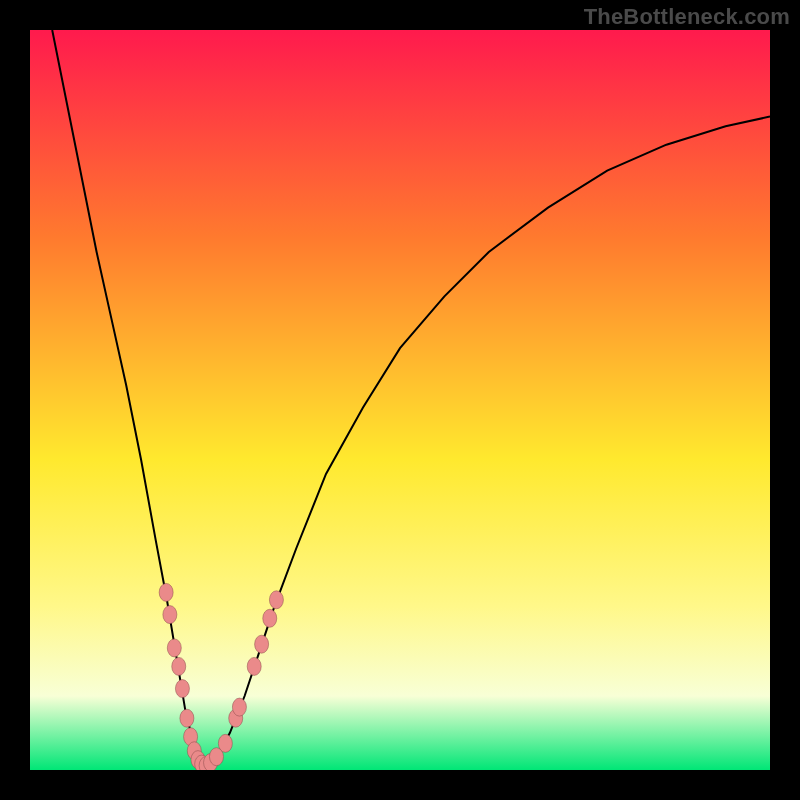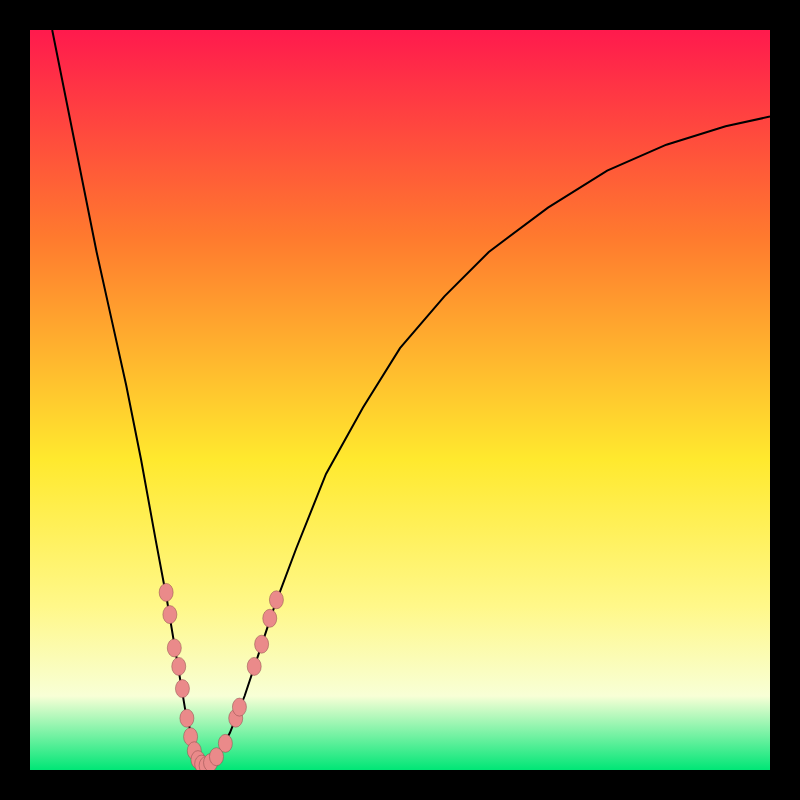--- a/index.html
+++ b/index.html
@@ -35,20 +35,21 @@
     font-weight: 600;
     letter-spacing: 0.2px;
     user-select: none;
   }
   svg { display: block; }
 </style>
 </head>
 <body>
 
 <div class="frame">
+  <div class="watermark">TheBottleneck.com</div>
   <div class="plot">
     <svg id="chart-svg" width="740" height="740" viewBox="0 0 740 740">
       <defs>
         <linearGradient id="bg-grad" x1="0" y1="0" x2="0" y2="1">
           <stop id="g0" offset="0%" stop-color="#ff1a4d"></stop>
           <stop id="g1" offset="28%" stop-color="#ff7a2e"></stop>
           <stop id="g2" offset="58%" stop-color="#ffe92e"></stop>
           <stop id="g3" offset="78%" stop-color="#fff88a"></stop>
           <stop id="g4" offset="90%" stop-color="#f8ffd6"></stop>
           <stop id="g5" offset="100%" stop-color="#00e676"></stop>

